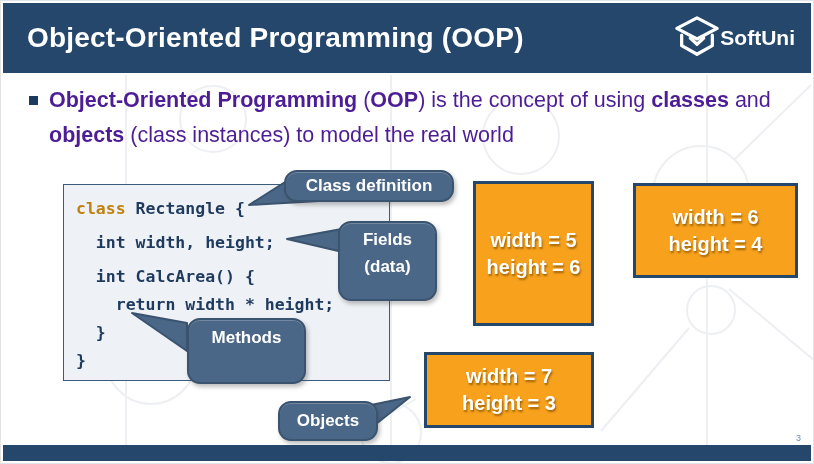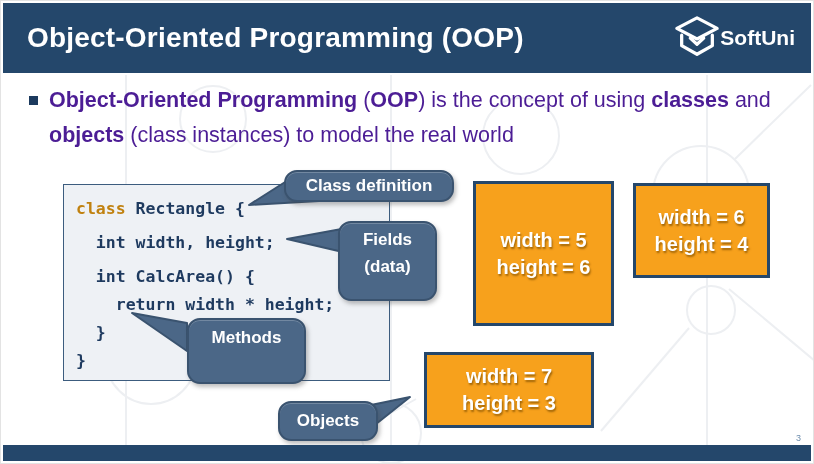--- a/index.html
+++ b/index.html
@@ -50,22 +50,22 @@
   .callout-fields  { left:337px; top:220px; width:99px;  height:80px; font-size:17px; line-height:27px; padding-top:3px; }
   .callout-methods { left:186px; top:317px; width:119px; height:66px; font-size:17px; line-height:28px; padding-top:4px; }
   .callout-objects { left:277px; top:400px; width:100px; height:40px; font-size:17px; line-height:35px; }
   
   .obj-box {
     position:absolute; background:#f7a11c; border:3px solid #24476b; z-index:3;
     color:#fff; font-weight:bold; font-size:20px; text-align:center;
     display:flex; flex-direction:column; justify-content:center; line-height:27px;
     text-shadow:1px 1.5px 2px rgba(130,80,0,.75);
   }
-  .obj-1 { left:472px; top:180px; width:141px; height:145px; }
-  .obj-2 { left:632px; top:182px; width:137px; height:95px; }
+  .obj-1 { left:472px; top:180px; width:121px; height:145px; }
+  .obj-2 { left:632px; top:182px; width:165px; height:95px; }
   .obj-3 { left:423px; top:351px; width:170px; height:76px; }
   
   .footer { position:absolute; left:2px; right:2px; bottom:2px; height:16px; background:#24476b; z-index:6; }
   .page-num { position:absolute; right:12px; bottom:20px; font-size:9px; color:#6c8cac; z-index:2; }
 </style>
 </head>
 <body>
 
 <div class="slide">
 

